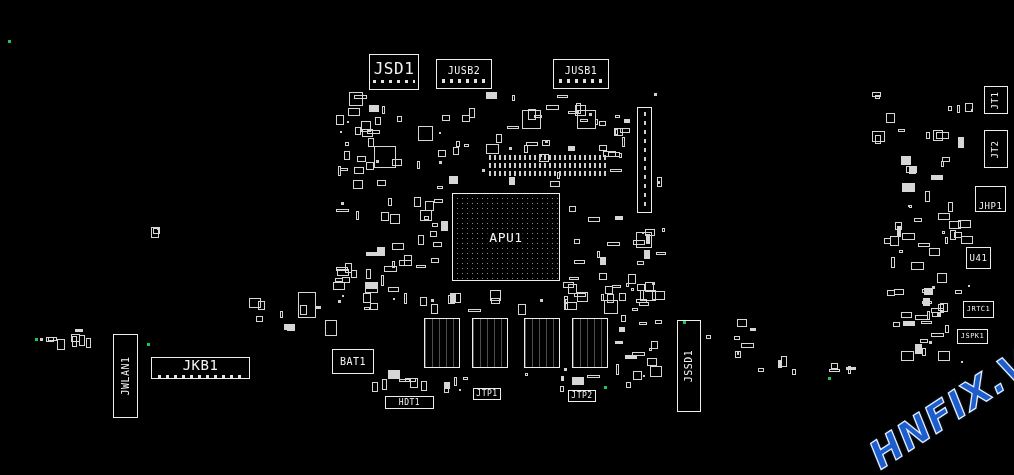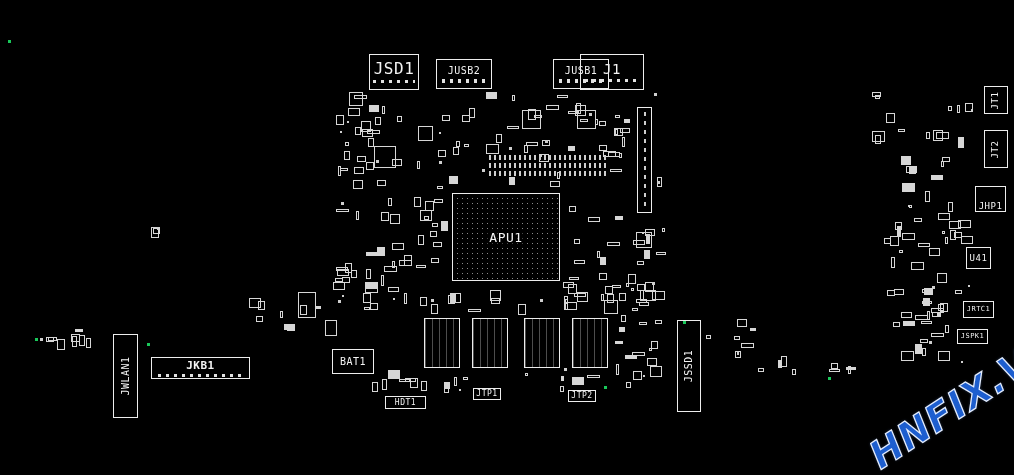--- a/index.html
+++ b/index.html
@@ -38,43 +38,39 @@
       <i class="pinrow"></i>
     </div>
     <div class="comp pins" style="left: 436px; top: 59px; width: 56px; height: 30px;">
       <span class="lbl" style="font-size: 10px;">JUSB2</span>
       <i class="pinrow"></i>
     </div>
     <div class="comp pins" style="left: 509px; top: 59px; width: 56px; height: 30px; margin-left: 44px;">
       <span class="lbl" style="font-size: 10px;">JUSB1</span>
       <i class="pinrow"></i>
     </div>
-    <div class="comp ticks" style="left: 580px; top: 54px; width: 64px; height: 36px;">
-      <span class="lbl" style="font-size: 14px;">J1</span>
-      <i class="pinrow"></i>
-    </div>
     <div class="comp slot" style="left: 637px; top: 107px; width: 15px; height: 106px;"></div>
     <div class="comp bga" style="left: 452px; top: 193px; width: 108px; height: 88px;">
       <span class="lbl" style="font-size: 13px;">APU1</span>
     </div>
     <div class="comp hatch" style="left: 424px; top: 318px; width: 36px; height: 50px;"></div>
     <div class="comp hatch" style="left: 472px; top: 318px; width: 36px; height: 50px;"></div>
     <div class="comp hatch" style="left: 524px; top: 318px; width: 36px; height: 50px;"></div>
     <div class="comp hatch" style="left: 572px; top: 318px; width: 36px; height: 50px;"></div>
     <div class="comp plain v" style="left: 113px; top: 334px; width: 25px; height: 84px;">
       <span class="lbl" style="font-size: 10px;">JWLAN1</span>
     </div>
     <div class="comp ticks" style="left: 151px; top: 357px; width: 99px; height: 22px;">
-      <span class="lbl" style="font-size: 11px; font-weight: bold;">JKB1</span>
+      <span class="lbl" style="font-size: 14px;">JKB1</span>
       <i class="pinrow"></i>
     </div>
     <div class="comp plain" style="left: 332px; top: 349px; width: 42px; height: 25px;">
       <span class="lbl" style="font-size: 10px;">BAT1</span>
     </div>
-    <div class="comp plain" style="left: 385px; top: 396px; width: 41px; height: 13px;">
+    <div class="comp plain" style="left: 385px; top: 396px; width: 49px; height: 13px;">
       <span class="lbl" style="font-size: 8px;">HDT1</span>
     </div>
     <div class="comp plain" style="left: 473px; top: 388px; width: 28px; height: 12px;">
       <span class="lbl" style="font-size: 8px;">JTP1</span>
     </div>
     <div class="comp plain" style="left: 568px; top: 390px; width: 28px; height: 12px;">
       <span class="lbl" style="font-size: 8px;">JTP2</span>
     </div>
     <div class="comp plain v" style="left: 677px; top: 320px; width: 24px; height: 92px;">
       <span class="lbl" style="font-size: 10px;">JSSD1</span>

